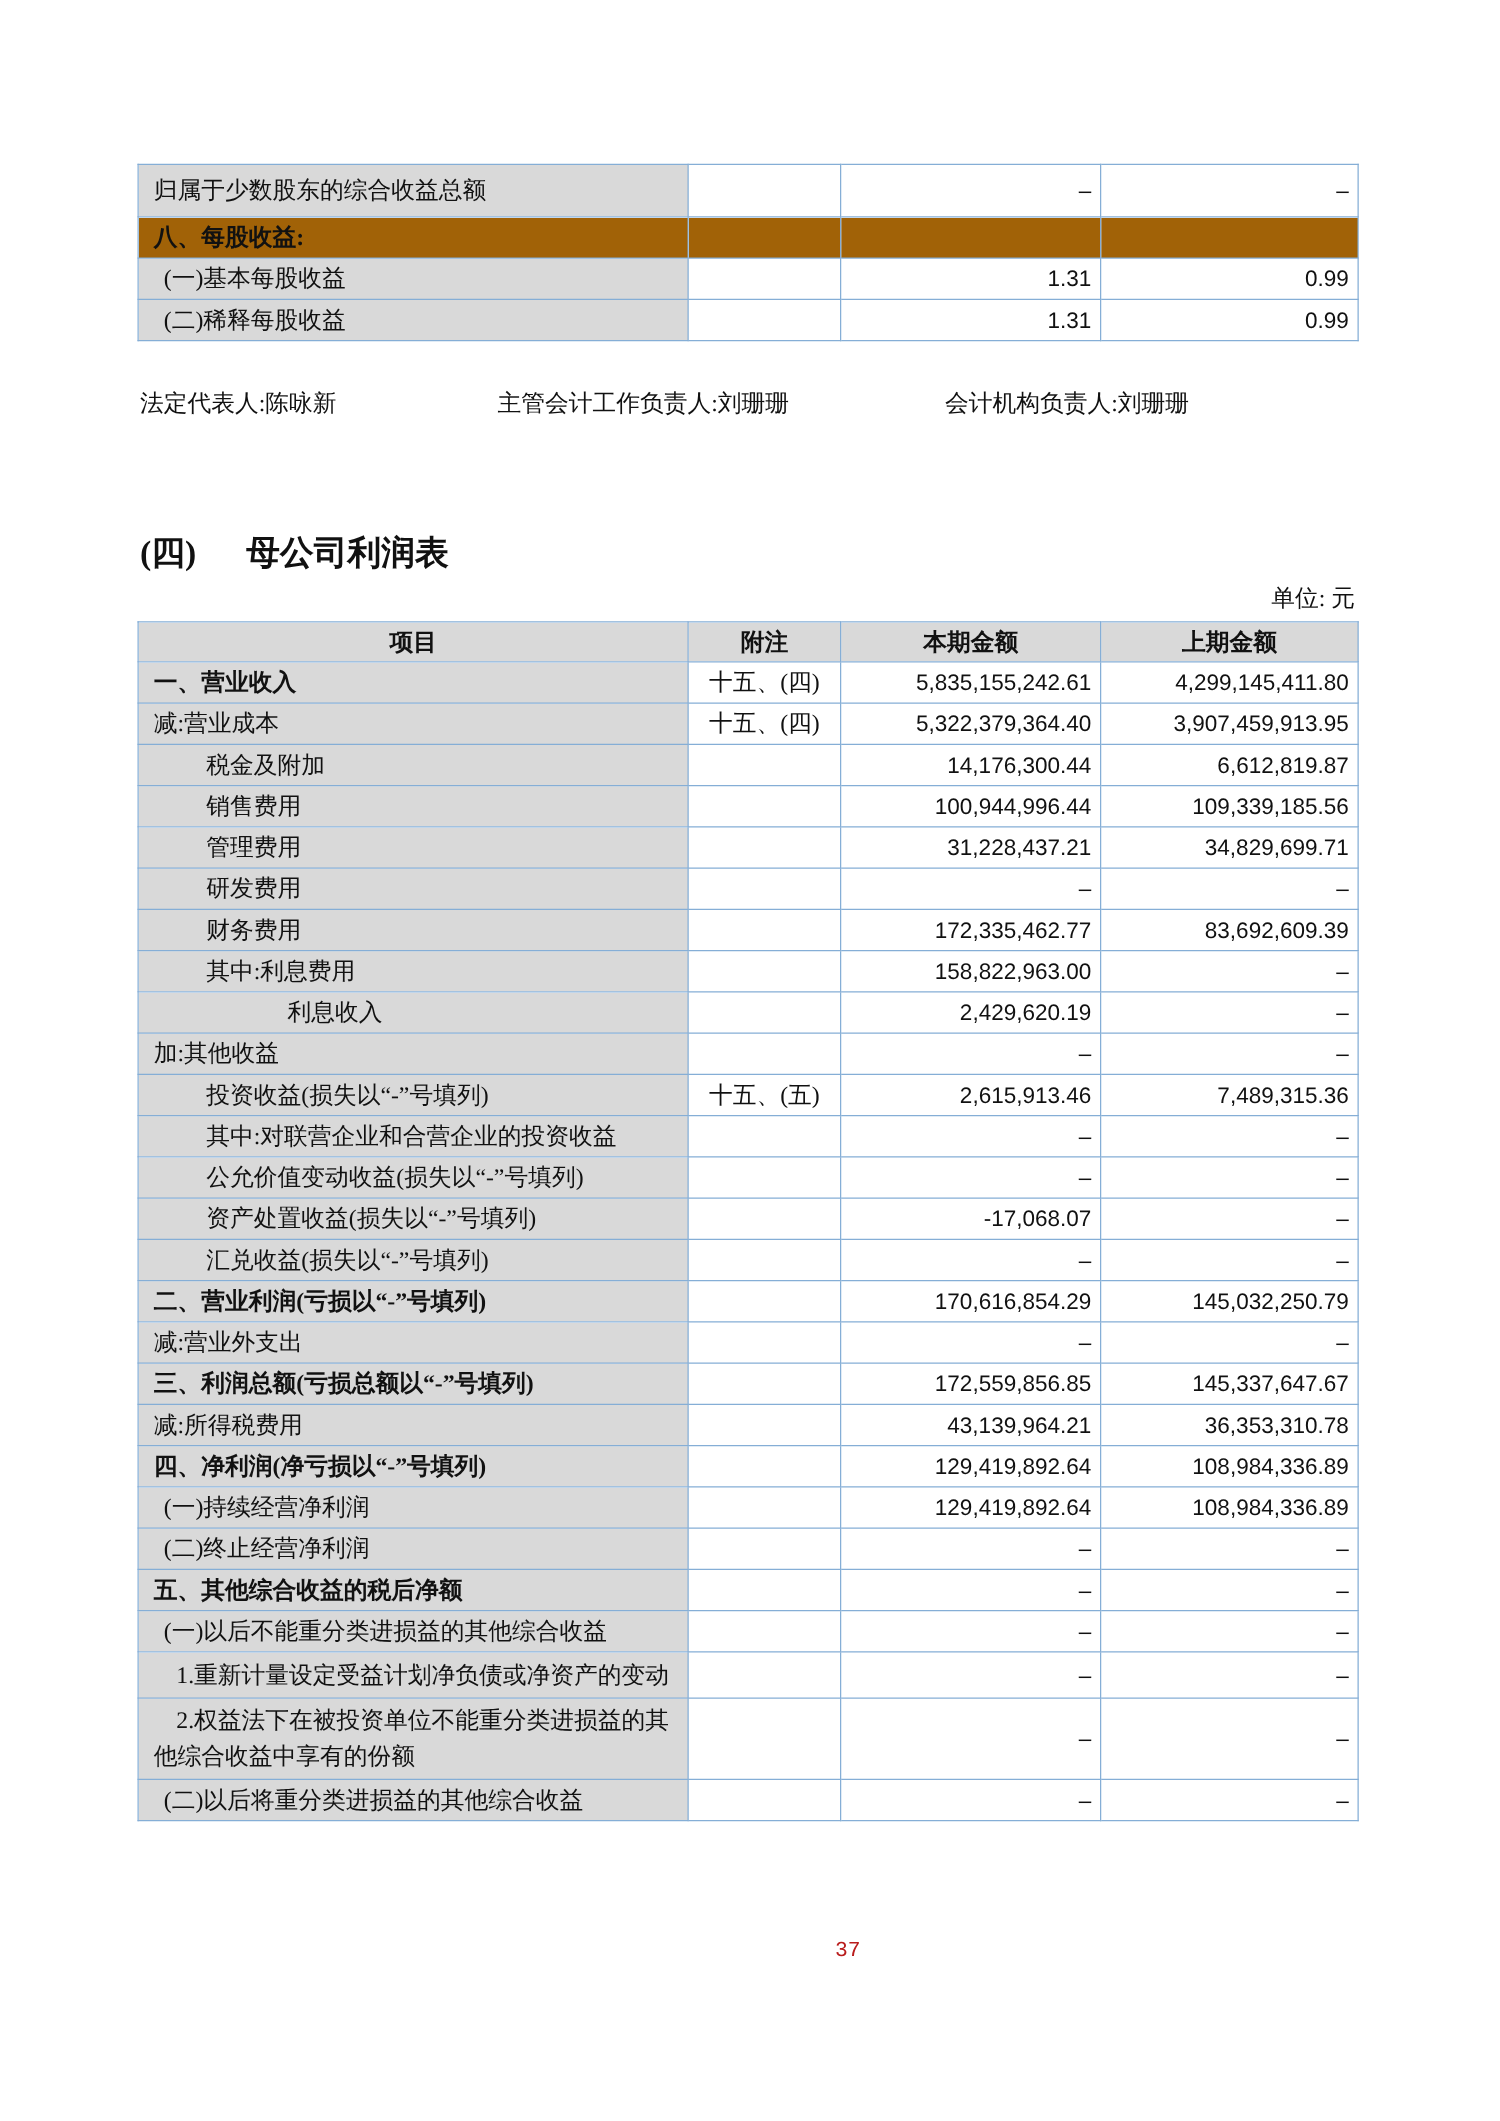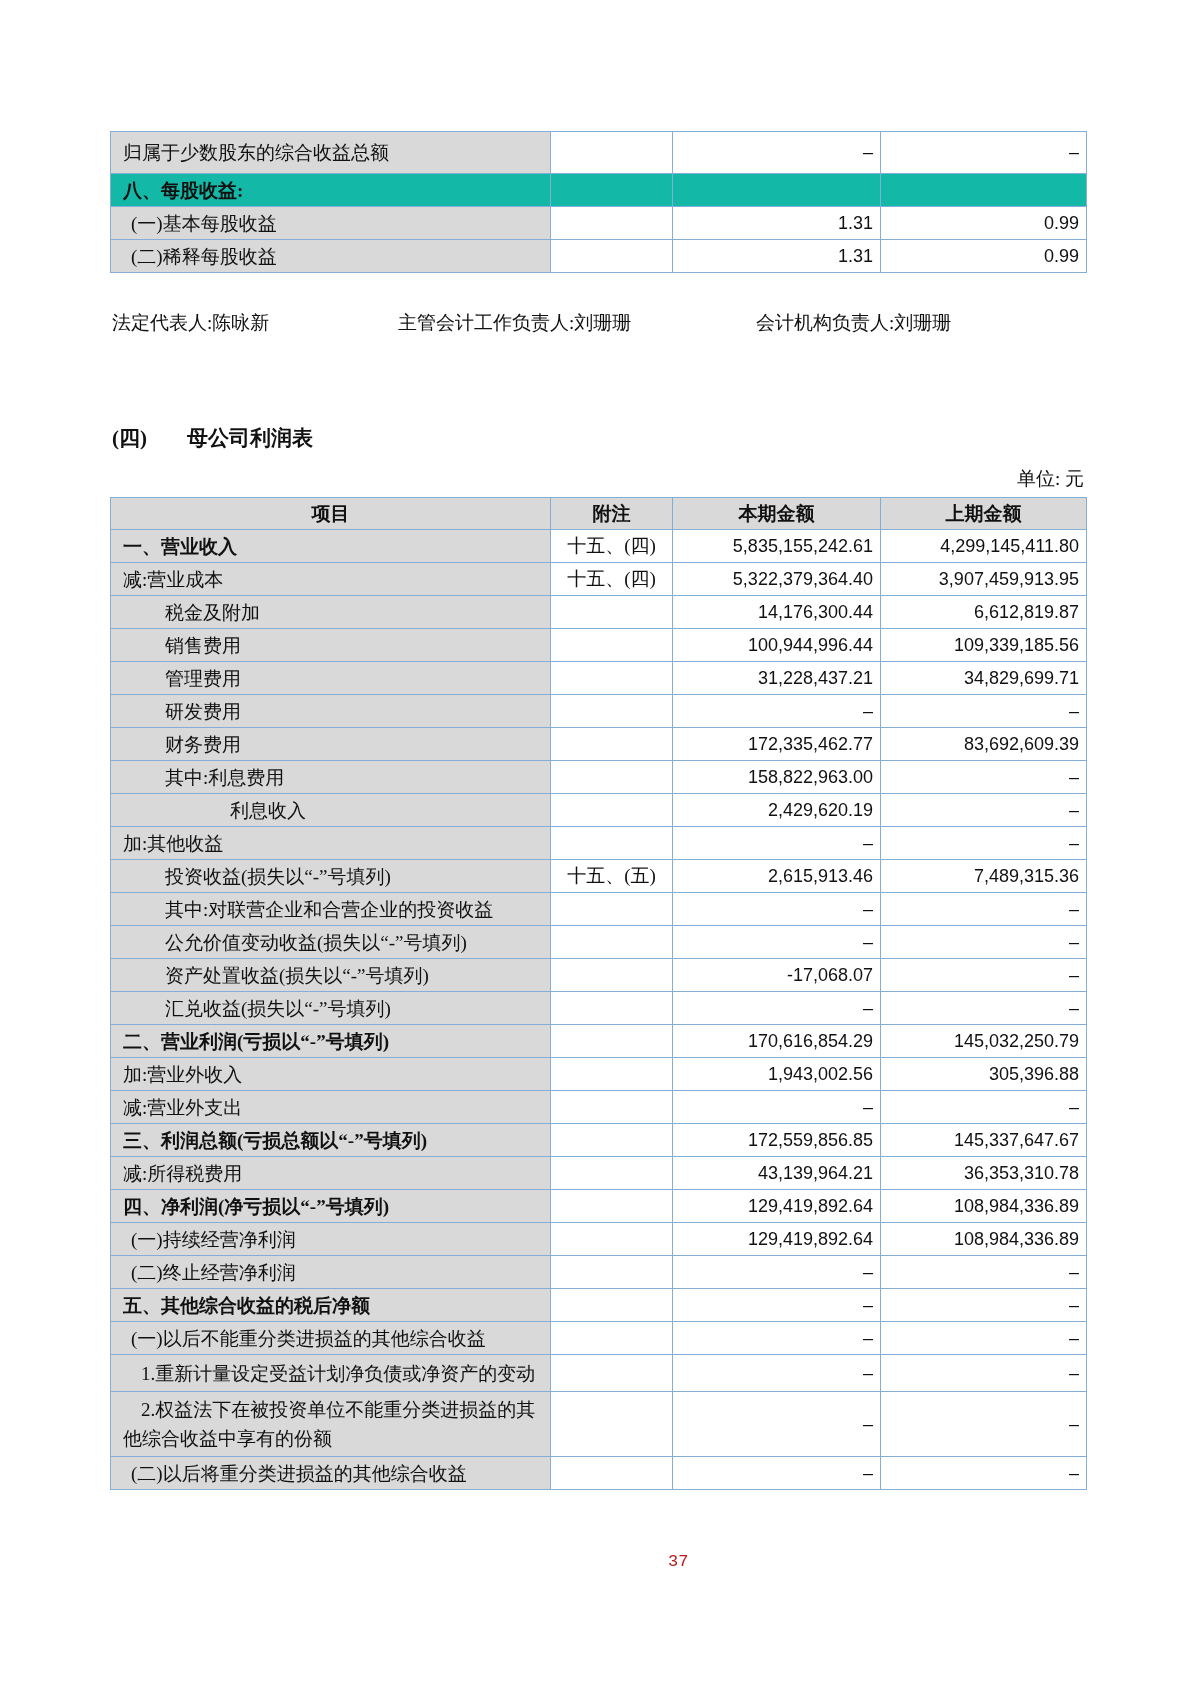--- a/index.html
+++ b/index.html
@@ -36,38 +36,38 @@
   }
   td.note{text-align:center;padding:0 2px;margin-top:33px;}
   td.num{
     text-align:right;
     padding:0 7px 0 2px;
     font-family:"Liberation Sans", sans-serif;
     font-size:18px;
     background:#fff;
   }
   td.bold{font-weight:bold;}
-  .gray-row td{background:#14b8a6;}
+  .gray-row td{background:#a16207;}
   .tall-row td.lbl{line-height:29px;padding-top:3px;padding-bottom:3px;}
   .ind0{text-indent:0;}
   .ind1{text-indent:8px;}
   .ind2{text-indent:42px;}
   .ind3{text-indent:107px;}
   .ind4{text-indent:18px;}
 
   .top-table{top:131px;}
   .top-table tr.first-row td{height:39px;}
   .main-table{top:497px;padding-left:36px;}
 
   .signatures{position:absolute;top:310px;left:0;width:1200px;height:26px;font-size:19px;}
   .signatures .sig1{position:absolute;left:112px;}
   .signatures .sig2{position:absolute;left:398px;}
   .signatures .sig3{position:absolute;left:756px;}
 
-  .section-title{position:absolute;left:112px;top:424px;font-size:21px;font-weight:bold;}
+  .section-title{position:absolute;left:112px;top:424px;font-size:27px;font-weight:bold;}
   .section-title .sec-index{margin-right:40px;}
 
   .unit-label{position:absolute;top:466px;right:116px;font-size:19px;}
 
   .page-number{
     position:absolute;left:668px;top:1552px;
     font-family:Liberation Mono, monospace;
     font-size:17px;color:#b91c1c;
   }
 </style>
@@ -229,26 +229,20 @@
           <td class="num">–</td>
           <td class="num">–</td>
         </tr>
         <tr>
           <td class="lbl ind0 bold">二、营业利润(亏损以“-”号填列)</td>
           <td class="note"></td>
           <td class="num">170,616,854.29</td>
           <td class="num">145,032,250.79</td>
         </tr>
         <tr>
-          <td class="lbl ind0">加:营业外收入</td>
-          <td class="note"></td>
-          <td class="num">1,943,002.56</td>
-          <td class="num">305,396.88</td>
-        </tr>
-        <tr>
           <td class="lbl ind0">减:营业外支出</td>
           <td class="note"></td>
           <td class="num">–</td>
           <td class="num">–</td>
         </tr>
         <tr>
           <td class="lbl ind0 bold">三、利润总额(亏损总额以“-”号填列)</td>
           <td class="note"></td>
           <td class="num">172,559,856.85</td>
           <td class="num">145,337,647.67</td>

